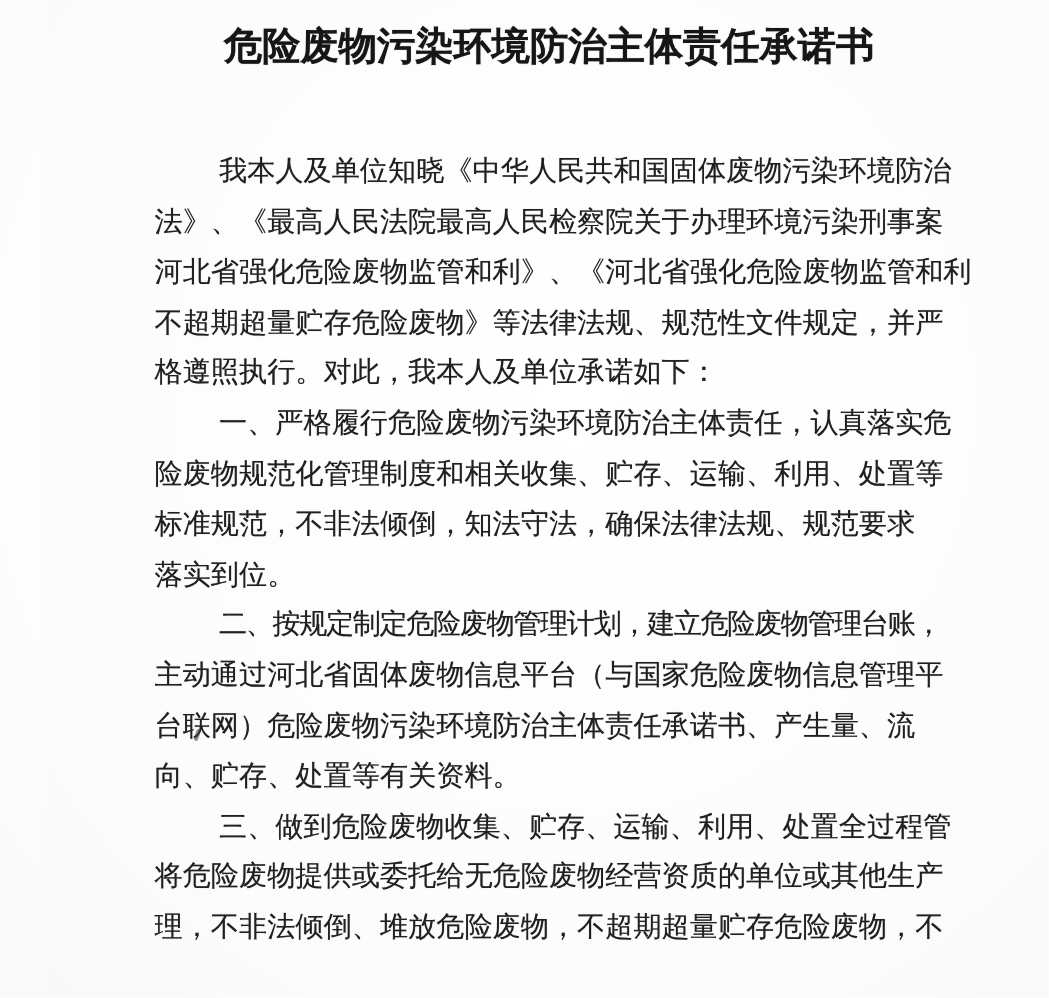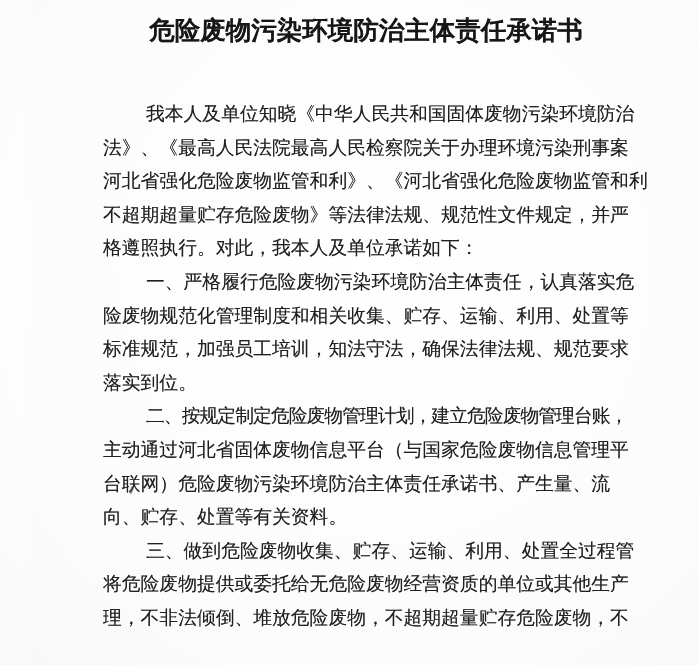--- a/index.html
+++ b/index.html
@@ -81,21 +81,21 @@
       <div class="line first">我本人及单位知晓《中华人民共和国固体废物污染环境防治</div>
       <div class="line">法》、《最高人民法院最高人民检察院关于办理环境污染刑事案</div>
       <div class="line">河北省强化危险废物监管和利》、《河北省强化危险废物监管和利</div>
       <div class="line">不超期超量贮存危险废物》等法律法规、规范性文件规定，并严</div>
       <div class="line">格遵照执行。对此，我本人及单位承诺如下：</div>
     </div>
 
     <div class="para">
       <div class="line first">一、严格履行危险废物污染环境防治主体责任，认真落实危</div>
       <div class="line">险废物规范化管理制度和相关收集、贮存、运输、利用、处置等</div>
-      <div class="line">标准规范，加强员工培训，知法守法，确保法律法规、规范要求</div>
+      <div class="line">标准规范，不非法倾倒，知法守法，确保法律法规、规范要求</div>
       <div class="line">落实到位。</div>
     </div>
 
     <div class="para">
       <div class="line first tight">二、按规定制定危险废物管理计划，建立危险废物管理台账，</div>
       <div class="line">主动通过河北省固体废物信息平台（与国家危险废物信息管理平</div>
       <div class="line">台联网）危险废物污染环境防治主体责任承诺书、产生量、流</div>
       <div class="line">向、贮存、处置等有关资料。</div>
     </div>
 

